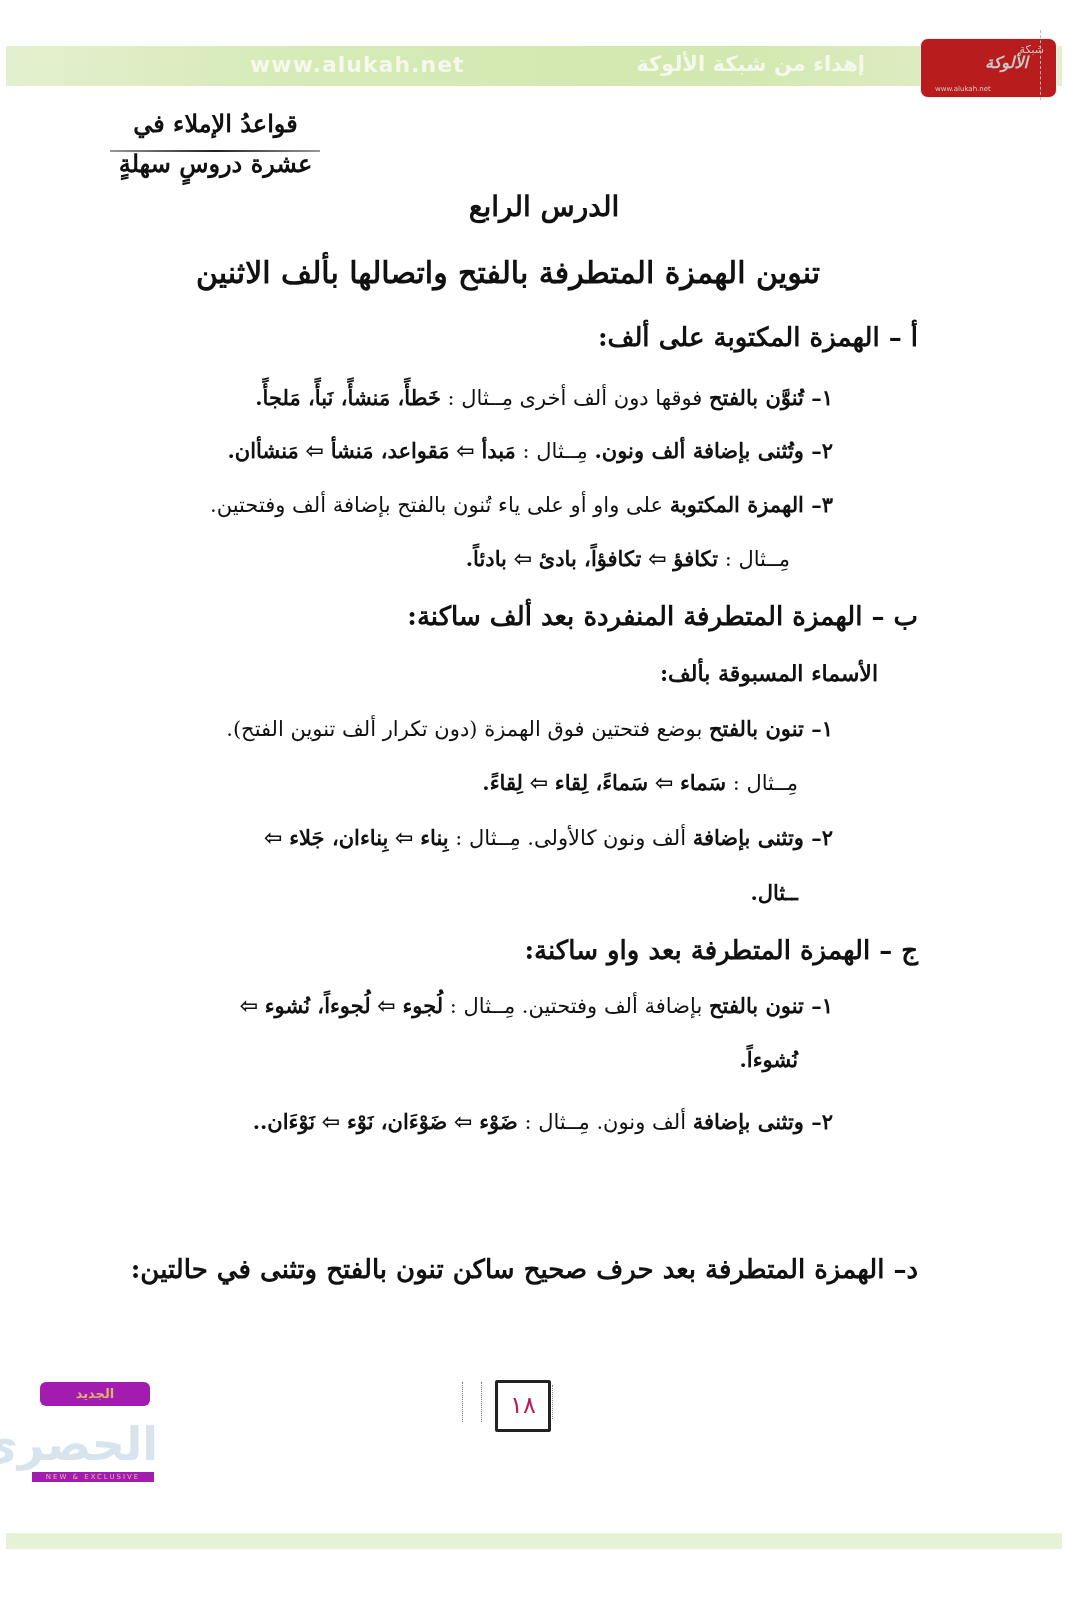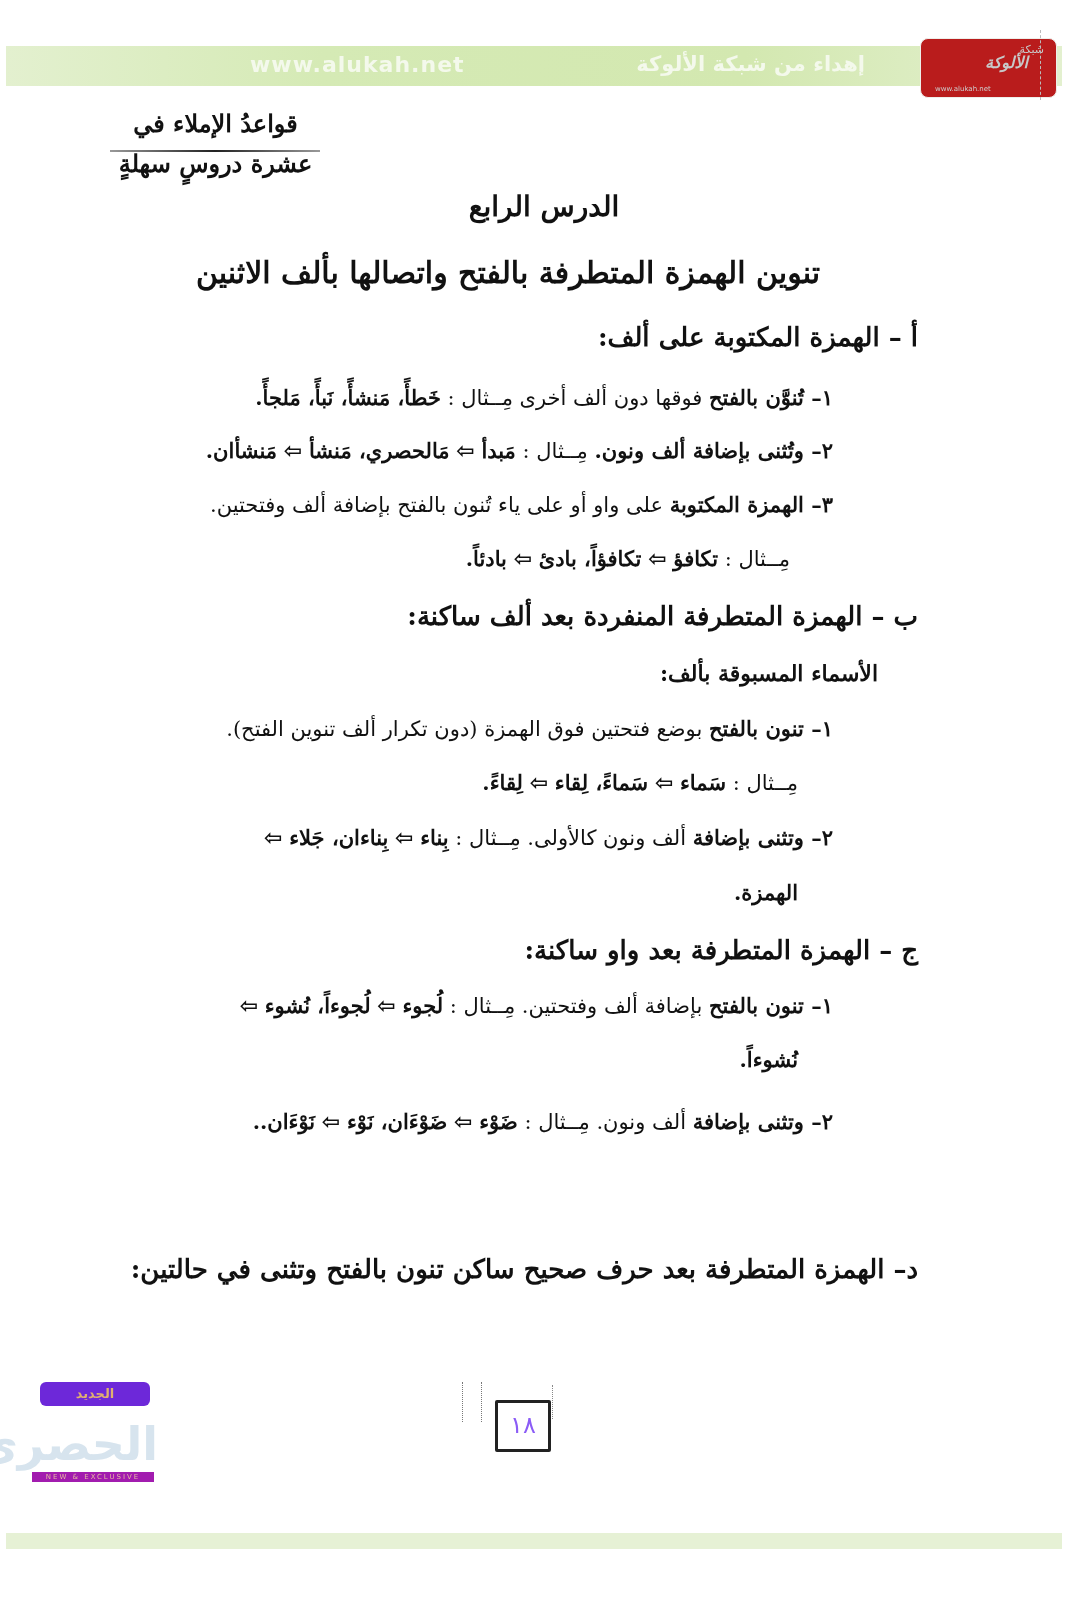--- a/index.html
+++ b/index.html
@@ -46,30 +46,29 @@
   .head { font-size: 26px; font-weight: bold; right: 170px; }
   .sub { font-size: 22px; font-weight: bold; right: 210px; }
   .body { font-size: 21px; }
   .b { font-weight: bold; }
   .arrow { font-family: "DejaVu Sans", sans-serif; font-weight: bold; font-size: 22px; }
 
   .page-num-box {
     position: absolute; left: 495px; top: 1380px; width: 50px; height: 46px;
     border-top: 3px solid #222; border-bottom: 3px solid #222;
     border-left: 3px solid #222; border-right: 3px solid #222; border-radius: 2px;
-    text-align: center; font-size: 24px; line-height: 44px; color: #8b5cf6;
+    text-align: center; font-size: 24px; line-height: 44px; color: #be185d;
     font-family: "DejaVu Sans", sans-serif;
-    margin-top: 20px;
   }
   .page-orn-l { position: absolute; left: 462px; top: 1382px; width: 18px; height: 40px; border-left: 1px dotted #777; border-right: 1px dotted #777; }
   .page-orn-r { position: absolute; left: 552px; top: 1385px; width: 10px; height: 34px; border-left: 1px dotted #888; }
 
   .wm { position: absolute; left: 30px; top: 1370px; width: 130px; height: 110px; }
   .wm-banner {
-    position: absolute; left: 10px; top: 12px; width: 110px; height: 24px; background: #6d28d9;
+    position: absolute; left: 10px; top: 12px; width: 110px; height: 24px; background: #a21caf;
     border-radius: 6px; color: #e0b070; font-size: 13px; text-align: center; line-height: 24px; direction: rtl;
     font-family: "DejaVu Sans", sans-serif; font-weight: bold;
   }
   .wm-script {
     position: absolute; left: 8px; top: 44px; width: 120px; height: 60px; color: #d7e4ee;
     font-size: 46px; font-weight: bold; text-align: center; direction: rtl; line-height: 60px;
     font-family: "DejaVu Sans", sans-serif;
   }
   .wm-tag {
     position: absolute; left: 2px; top: 102px; width: 122px; height: 10px; background: #a21caf;
@@ -100,21 +99,21 @@
   <div class="line lesson">الدرس الرابع</div>
   <div class="line subtitle">تنوين الهمزة المتطرفة بالفتح واتصالها بألف الاثنين</div>
 
   <div class="line head" style="top:322px;">أ – الهمزة المكتوبة على ألف:</div>
   <div class="line body" style="top:385px; right:255px;">
     <span class="b">١– تُنوَّن بالفتح</span><span> فوقها دون ألف أخرى مِــثال : </span><span class="b">خَطأً، مَنشأً، نَبأً، مَلجأً.</span>
   </div>
   <div class="line body" style="top:438px; right:255px;">
     <span class="b">٢– وتُثنى بإضافة ألف ونون.</span><span> مِــثال : </span><span class="b">مَبدأ</span>
     <span class="arrow">⇦</span>
-    <span class="b">مَالحصري، مَنشأ</span>
+    <span class="b">مَقواعد، مَنشأ</span>
     <span class="arrow">⇦</span>
     <span class="b">مَنشأان.</span>
   </div>
   <div class="line body" style="top:492px; right:255px;">
     <span class="b">٣– الهمزة المكتوبة</span><span> على واو أو على ياء تُنون بالفتح بإضافة ألف وفتحتين.</span>
   </div>
   <div class="line body" style="top:546px; right:298px;">
     <span>مِــثال : </span><span class="b">تكافؤ</span>
     <span class="arrow">⇦</span>
     <span class="b">تكافؤاً، بادئ</span>
@@ -133,21 +132,21 @@
     <span class="b">سَماءً، لِقاء</span>
     <span class="arrow">⇦</span>
     <span class="b">لِقاءً.</span>
   </div>
   <div class="line body" style="top:825px; right:255px;">
     <span class="b">٢– وتثنى بإضافة</span><span> ألف ونون كالأولى. مِــثال : </span><span class="b">بِناء</span>
     <span class="arrow">⇦</span>
     <span class="b">بِناءان، جَلاء</span>
     <span class="arrow">⇦</span>
   </div>
-  <div class="line body b" style="top:880px; right:290px;">الهمزة.</div>
+  <div class="line body b" style="top:880px; right:290px;">ــثال.</div>
 
   <div class="line head" style="top:935px;">ج –  الهمزة المتطرفة بعد واو ساكنة:</div>
   <div class="line body" style="top:993px; right:255px;">
     <span class="b">١– تنون بالفتح</span><span> بإضافة ألف وفتحتين. مِــثال : </span><span class="b">لُجوء</span>
     <span class="arrow">⇦</span>
     <span class="b">لُجوءاً، نُشوء</span>
     <span class="arrow">⇦</span>
   </div>
   <div class="line body b" style="top:1047px; right:290px;">نُشوءاً.</div>
   <div class="line body" style="top:1103px; right:255px;margin-top:6px;">

